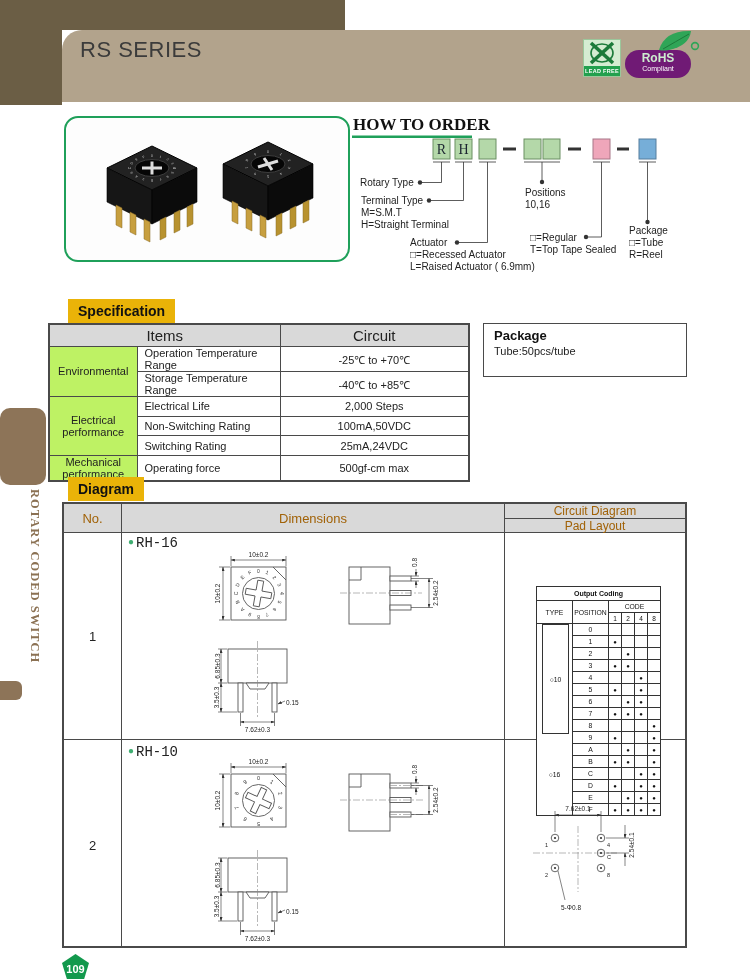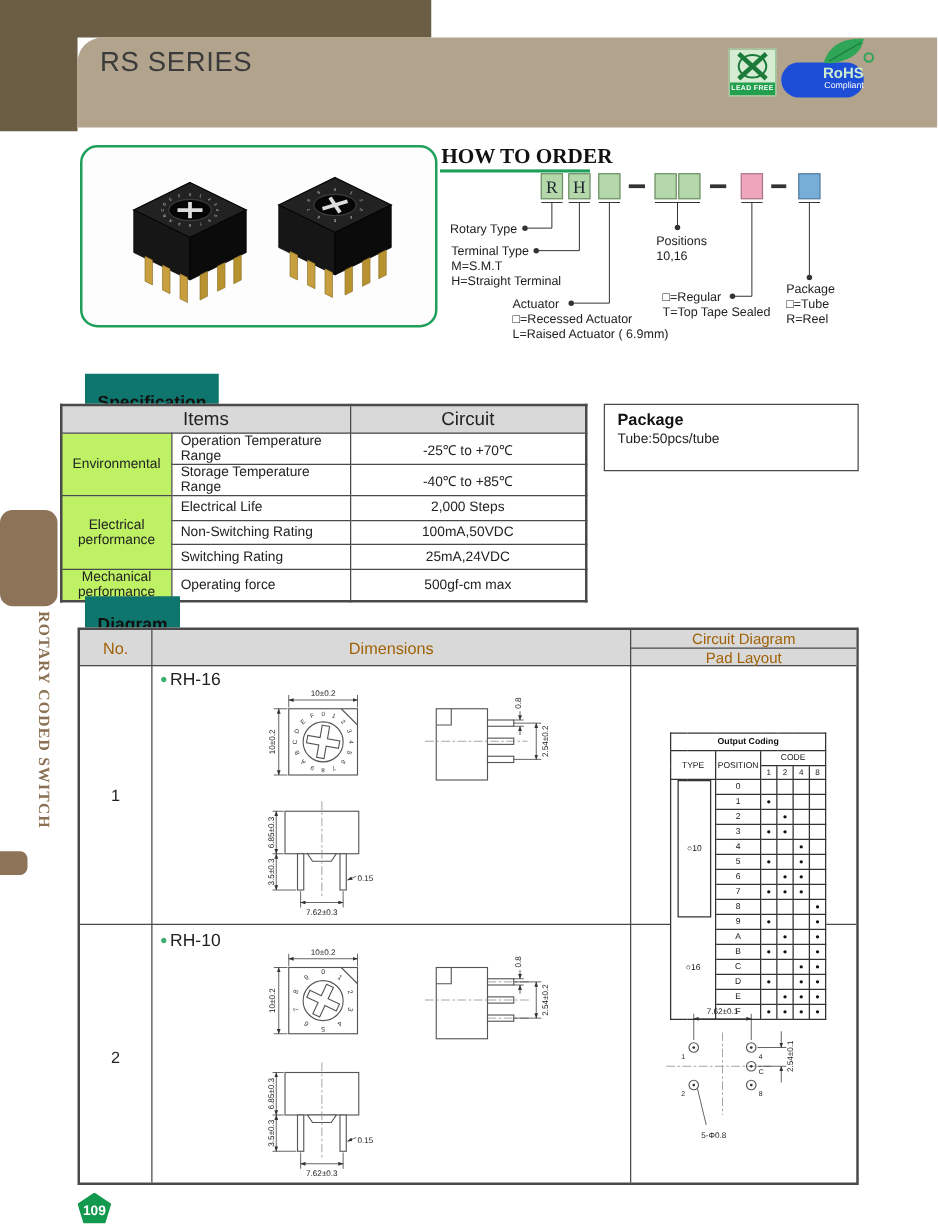--- a/index.html
+++ b/index.html
@@ -11,36 +11,36 @@
   #dark-top{position:absolute;left:0;top:0;width:345px;height:30px;background:#6b5e45;}
   #dark-left{position:absolute;left:0;top:0;width:62px;height:105px;background:#6b5e45;}
   #header-bar{position:absolute;left:62px;top:30px;width:688px;height:72px;background:#b2a38c;
               border-top-left-radius:20px;}
   #header-title{position:absolute;left:18px;top:7px;font-size:22px;color:#3b3b3b;letter-spacing:.5px;}
   #header-subtitle{position:absolute;left:18px;top:40px;font-size:17px;color:#3b3b3b;}
   #leadfree-badge{position:absolute;left:521px;top:9px;width:38px;height:38px;background:#d5ecd2;
                   border:1px solid #9bc79b;box-sizing:border-box;}
   #leadfree-bar{position:absolute;left:0;bottom:0;width:100%;height:10px;background:#22a04e;
                 color:#fff;font-size:5.5px;font-weight:bold;text-align:center;line-height:10px;letter-spacing:.3px;}
-  #rohs-badge{position:absolute;left:563px;top:20px;width:66px;height:28px;background:#1d4ed8;
-              border-radius:14px;text-align:right;}
+  #rohs-badge{position:absolute;left:563px;top:20px;width:66px;height:28px;background:#701a75;
+              border-radius:14px;text-align:center;}
   #rohs-line1{font-size:12px;font-weight:bold;color:#cdeccf;line-height:13px;margin-top:2px;}
   #rohs-line2{font-size:7px;color:#ffffff;line-height:8px;}
   #rohs-leaf{position:absolute;left:595px;top:-2px;width:44px;height:26px;}
 
   
   #product-box{position:absolute;left:64px;top:116px;width:282px;height:142px;background:#fdfdfd;
                border:2px solid #1fa05a;border-radius:14px;}
 
   
   #order-svg{position:absolute;left:352px;top:112px;}
 
   
-  .section-label{position:absolute;background:#0f766e;color:#111;font-weight:bold;font-size:14px;
-                 padding:14px 10px;}
+  .section-label{position:absolute;background:#eab308;color:#111;font-weight:bold;font-size:14px;
+                 padding:4px 10px;}
   #spec-label{left:68px;top:299px;}
   #diagram-label{left:68px;top:477px;}
 
   
   #spec-table{position:absolute;left:48px;top:323px;width:420px;border-collapse:collapse;
               table-layout:fixed;background:#fff;}
   #spec-table th,#spec-table td{border:1px solid #4a4a4a;padding:0;}
   #spec-table{border:2px solid #4a4a4a;}
   .sp-head th{background:#d9d9d9;font-weight:normal;font-size:15px;height:21px;color:#222;}
   .sp-group{background:#bef264;font-size:11px;text-align:center;line-height:1.1;}
@@ -55,21 +55,21 @@
   
   #diagram-table{position:absolute;left:62px;top:502px;width:625px;height:446px;background:#fff;
                  border:2px solid #4a4a4a;box-sizing:border-box;}
   .dg-line{position:absolute;background:#4a4a4a;}
   #dg-head-bg{position:absolute;left:0;top:0;right:0;height:29px;background:#d9d9d9;
               border-bottom:1px solid #4a4a4a;box-sizing:border-box;}
   .dg-head-cell{position:absolute;display:flex;align-items:center;justify-content:center;
                 font-size:13px;color:#a16207;}
   .dg-no{position:absolute;left:0;width:57px;display:flex;align-items:center;justify-content:center;
          font-size:13px;}
-  .model{position:absolute;left:64px;font-size:14px;color:#222;}
+  .model{position:absolute;left:64px;font-size:14px;color:#222;font-family:Liberation Mono, monospace;}
   .model .dot{color:#3fae71;font-size:10px;vertical-align:2px;margin-right:2px;}
 
   
   #coding-table{position:absolute;left:472px;top:82px;border-collapse:collapse;table-layout:fixed;
                 background:#fff;border:1.5px solid #333;}
   #coding-table td{border:1px solid #333;padding:0;text-align:center;vertical-align:middle;color:#111;}
   .oc-title{height:13px;font-size:7px;font-weight:600;}
   .oc-h{font-size:6.8px;}
   .oc-hr1{height:12px;} .oc-hr2{height:11px;}
   .oc-bit{font-size:6.5px;}

